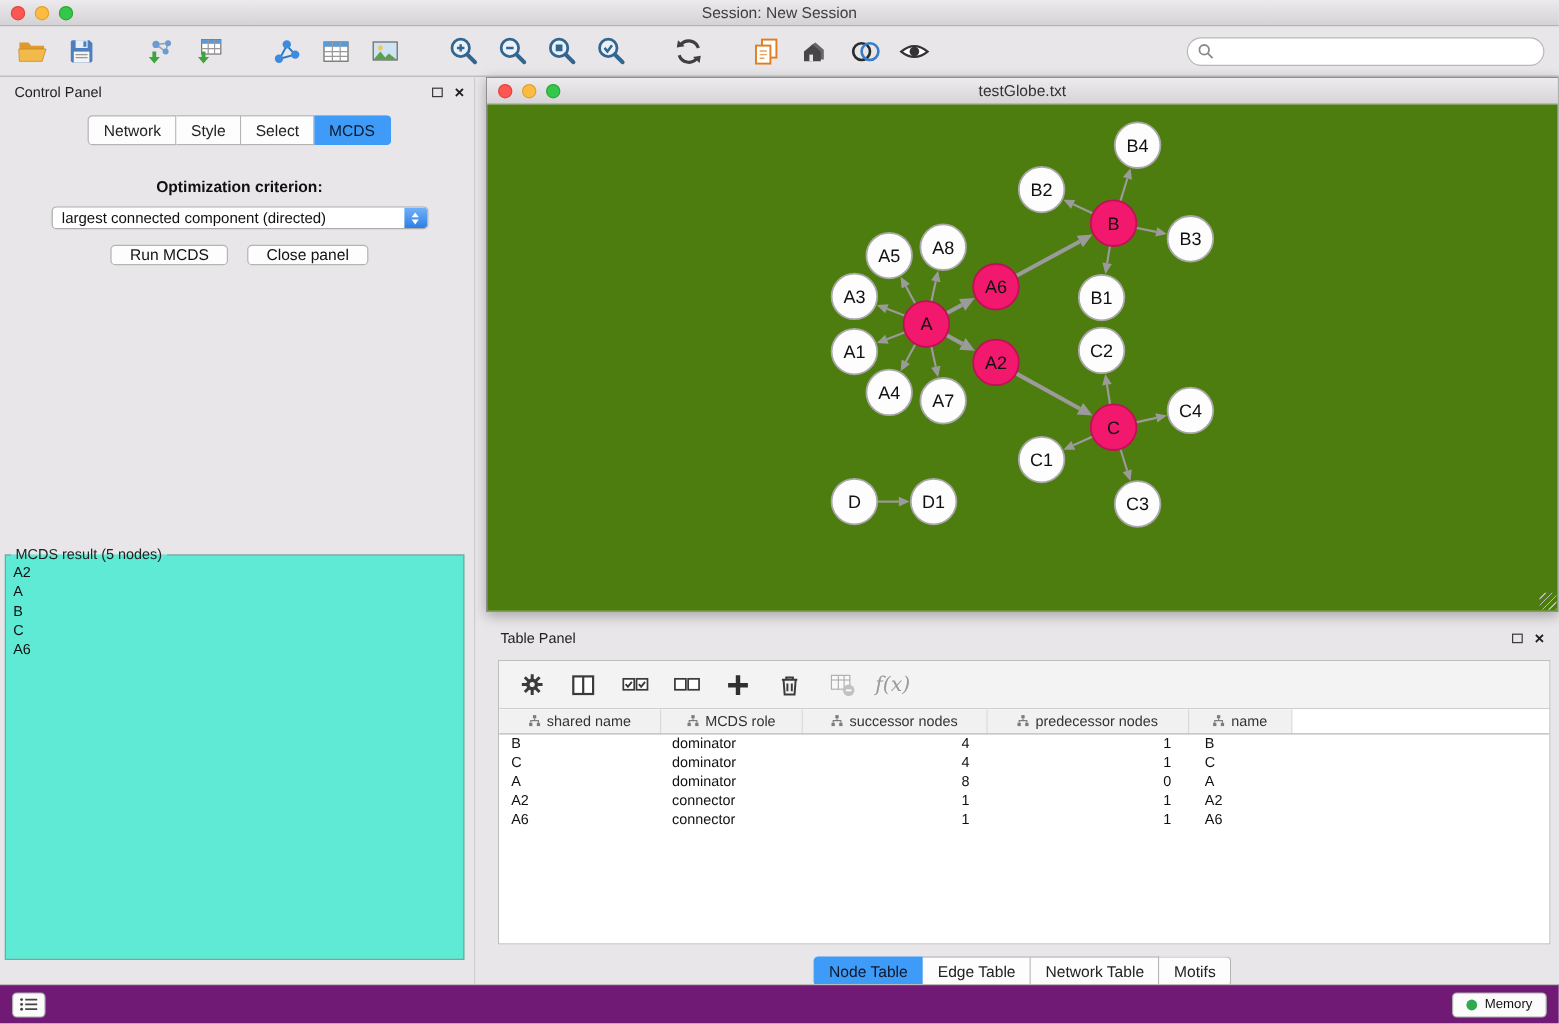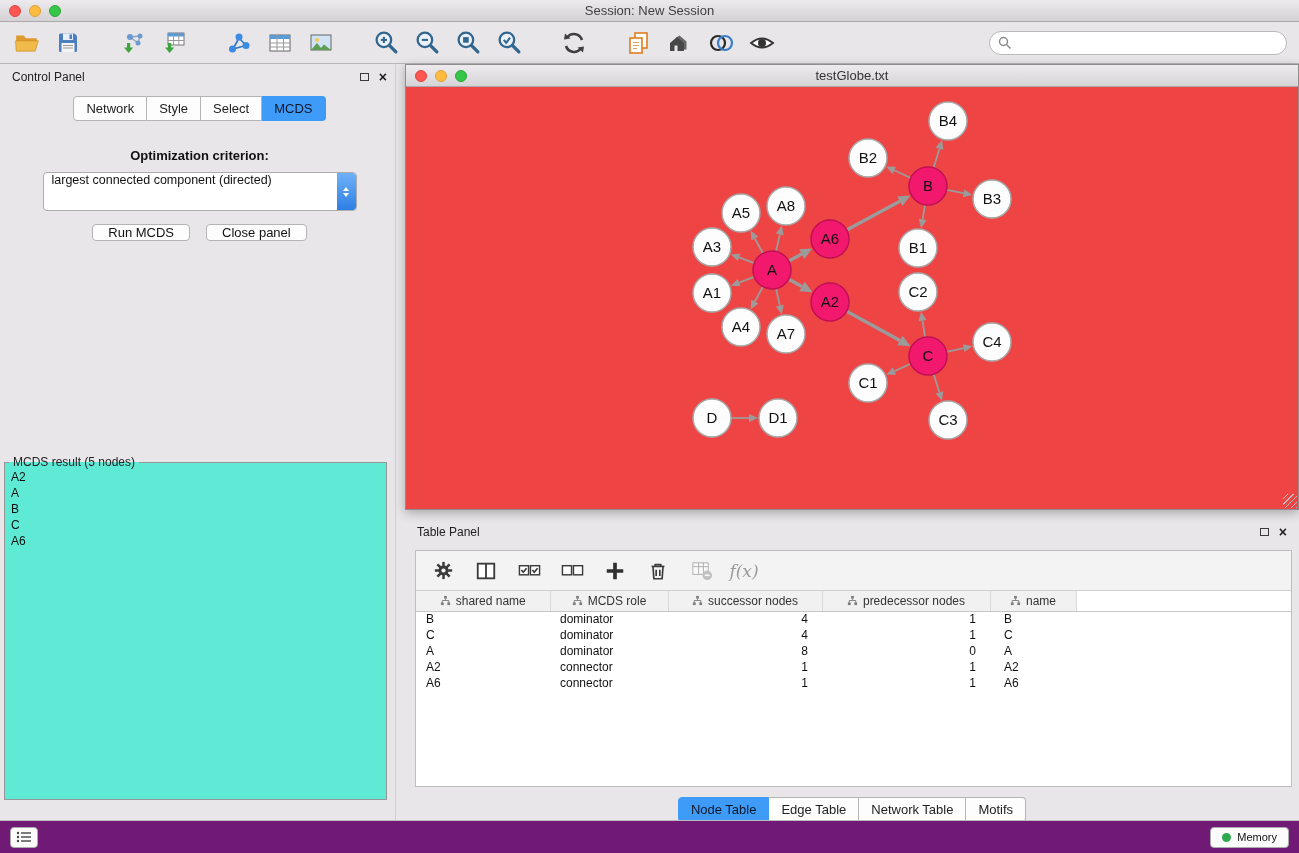--- a/index.html
+++ b/index.html
@@ -37,22 +37,22 @@
   .panel-controls { margin-left:auto; display:flex; gap:10px; align-items:center; }
   .float-box { width:9px; height:8px; border:1px solid #3A3A3A; display:inline-block; background:transparent; }
   .close-x { font-weight:bold; font-size:14px; color:#1E1E1E; line-height:1; }
   .cp-tabs { display:flex; justify-content:center; margin-top:6px; }
   .tab { background:#FDFDFD; border:1px solid #B4B4B4; border-left:none; padding:4px 12px;
     font-size:13px; color:#222; white-space:nowrap; }
   .tab:first-child { border-left:1px solid #B4B4B4; border-radius:4px 0 0 4px; }
   .tab:last-child { border-radius:0 4px 4px 0; }
   .tab.active { background:#3E9BF7; border-color:#3E9BF7; color:#0f172a; }
   .opt-label { text-align:center; margin-top:27px; font-size:13px; color:#111;font-weight:bold; }
-  .combo { width:314px; height:39px; margin:9px auto 0; background:#fff; border:1px solid #ADADAD;
-    border-radius:4px; display:flex; align-items:flex-start; overflow:hidden; }
+  .combo { width:314px; height:19px; margin:9px auto 0; background:#fff; border:1px solid #ADADAD;
+    border-radius:4px; display:flex; align-items:center; overflow:hidden; }
   .combo-value { flex:1; font-size:12.5px; padding:0 8px; color:#111; white-space:nowrap; }
   .combo-stepper { width:19px; align-self:stretch; background:linear-gradient(#6FB1F9,#2E7FE4);
     display:flex; flex-direction:column; align-items:center; justify-content:center; gap:2px;
     border-radius:0 3px 3px 0; }
   .arr-up { width:0; height:0; border-left:3.5px solid transparent; border-right:3.5px solid transparent;
     border-bottom:4px solid #fff; }
   .arr-down { width:0; height:0; border-left:3.5px solid transparent; border-right:3.5px solid transparent;
     border-top:4px solid #fff; }
   .cp-buttons { display:flex; justify-content:center; gap:16px; margin-top:13px; }
   .btn { background:#FDFDFD; border:1px solid #B4B4B4; border-radius:4px; padding:0 15px;
@@ -62,21 +62,21 @@
   fieldset.result legend { font-size:12px; color:#222; margin-left:4px; padding:0 4px; }
   .result-item { font-size:12px; color:#111; padding:1px 6px; }
 
   
   .network-window { position:absolute; left:405px; top:64px; width:894px; height:446px;
     background:#fff; border:1px solid #8E8E8E; box-shadow:0 3px 10px rgba(0,0,0,.28); }
   .nw-titlebar { height:22px; background:linear-gradient(#EDEBED,#D6D4D6);
     border-bottom:1px solid #A9A7A9; position:relative; display:flex; align-items:center; }
   .nw-titlebar .traffic { top:5px; left:9px; }
   .nw-title { margin:0 auto; font-size:13px; color:#333; }
-  .nw-canvas { position:absolute; top:22px; left:0; right:0; bottom:0; background:#ef4444; overflow:hidden; }
+  .nw-canvas { position:absolute; top:22px; left:0; right:0; bottom:0; background:#4d7c0f; overflow:hidden; }
   #graph-svg { width:100%; height:100%; display:block; font-family:"Liberation Sans",sans-serif; }
   .resize-grip { position:absolute; right:1px; bottom:1px; width:14px; height:14px;
     background:repeating-linear-gradient(135deg, transparent 0 3px, #BDBDBD 3px 4px); }
 
   
   .table-panel { position:absolute; left:405px; top:520px; width:894px; height:300px; }
   .tp-header { height:24px; display:flex; align-items:center; padding:0 12px; font-size:12px; color:#222; }
   .tp-body { margin:6px 7px 0 10px; border:1px solid #BEBEBE; background:#fff; height:237px;
     display:flex; flex-direction:column; }
   .tp-toolbar { height:40px; background:#F4F3F4; border-bottom:1px solid #CFCFCF;

